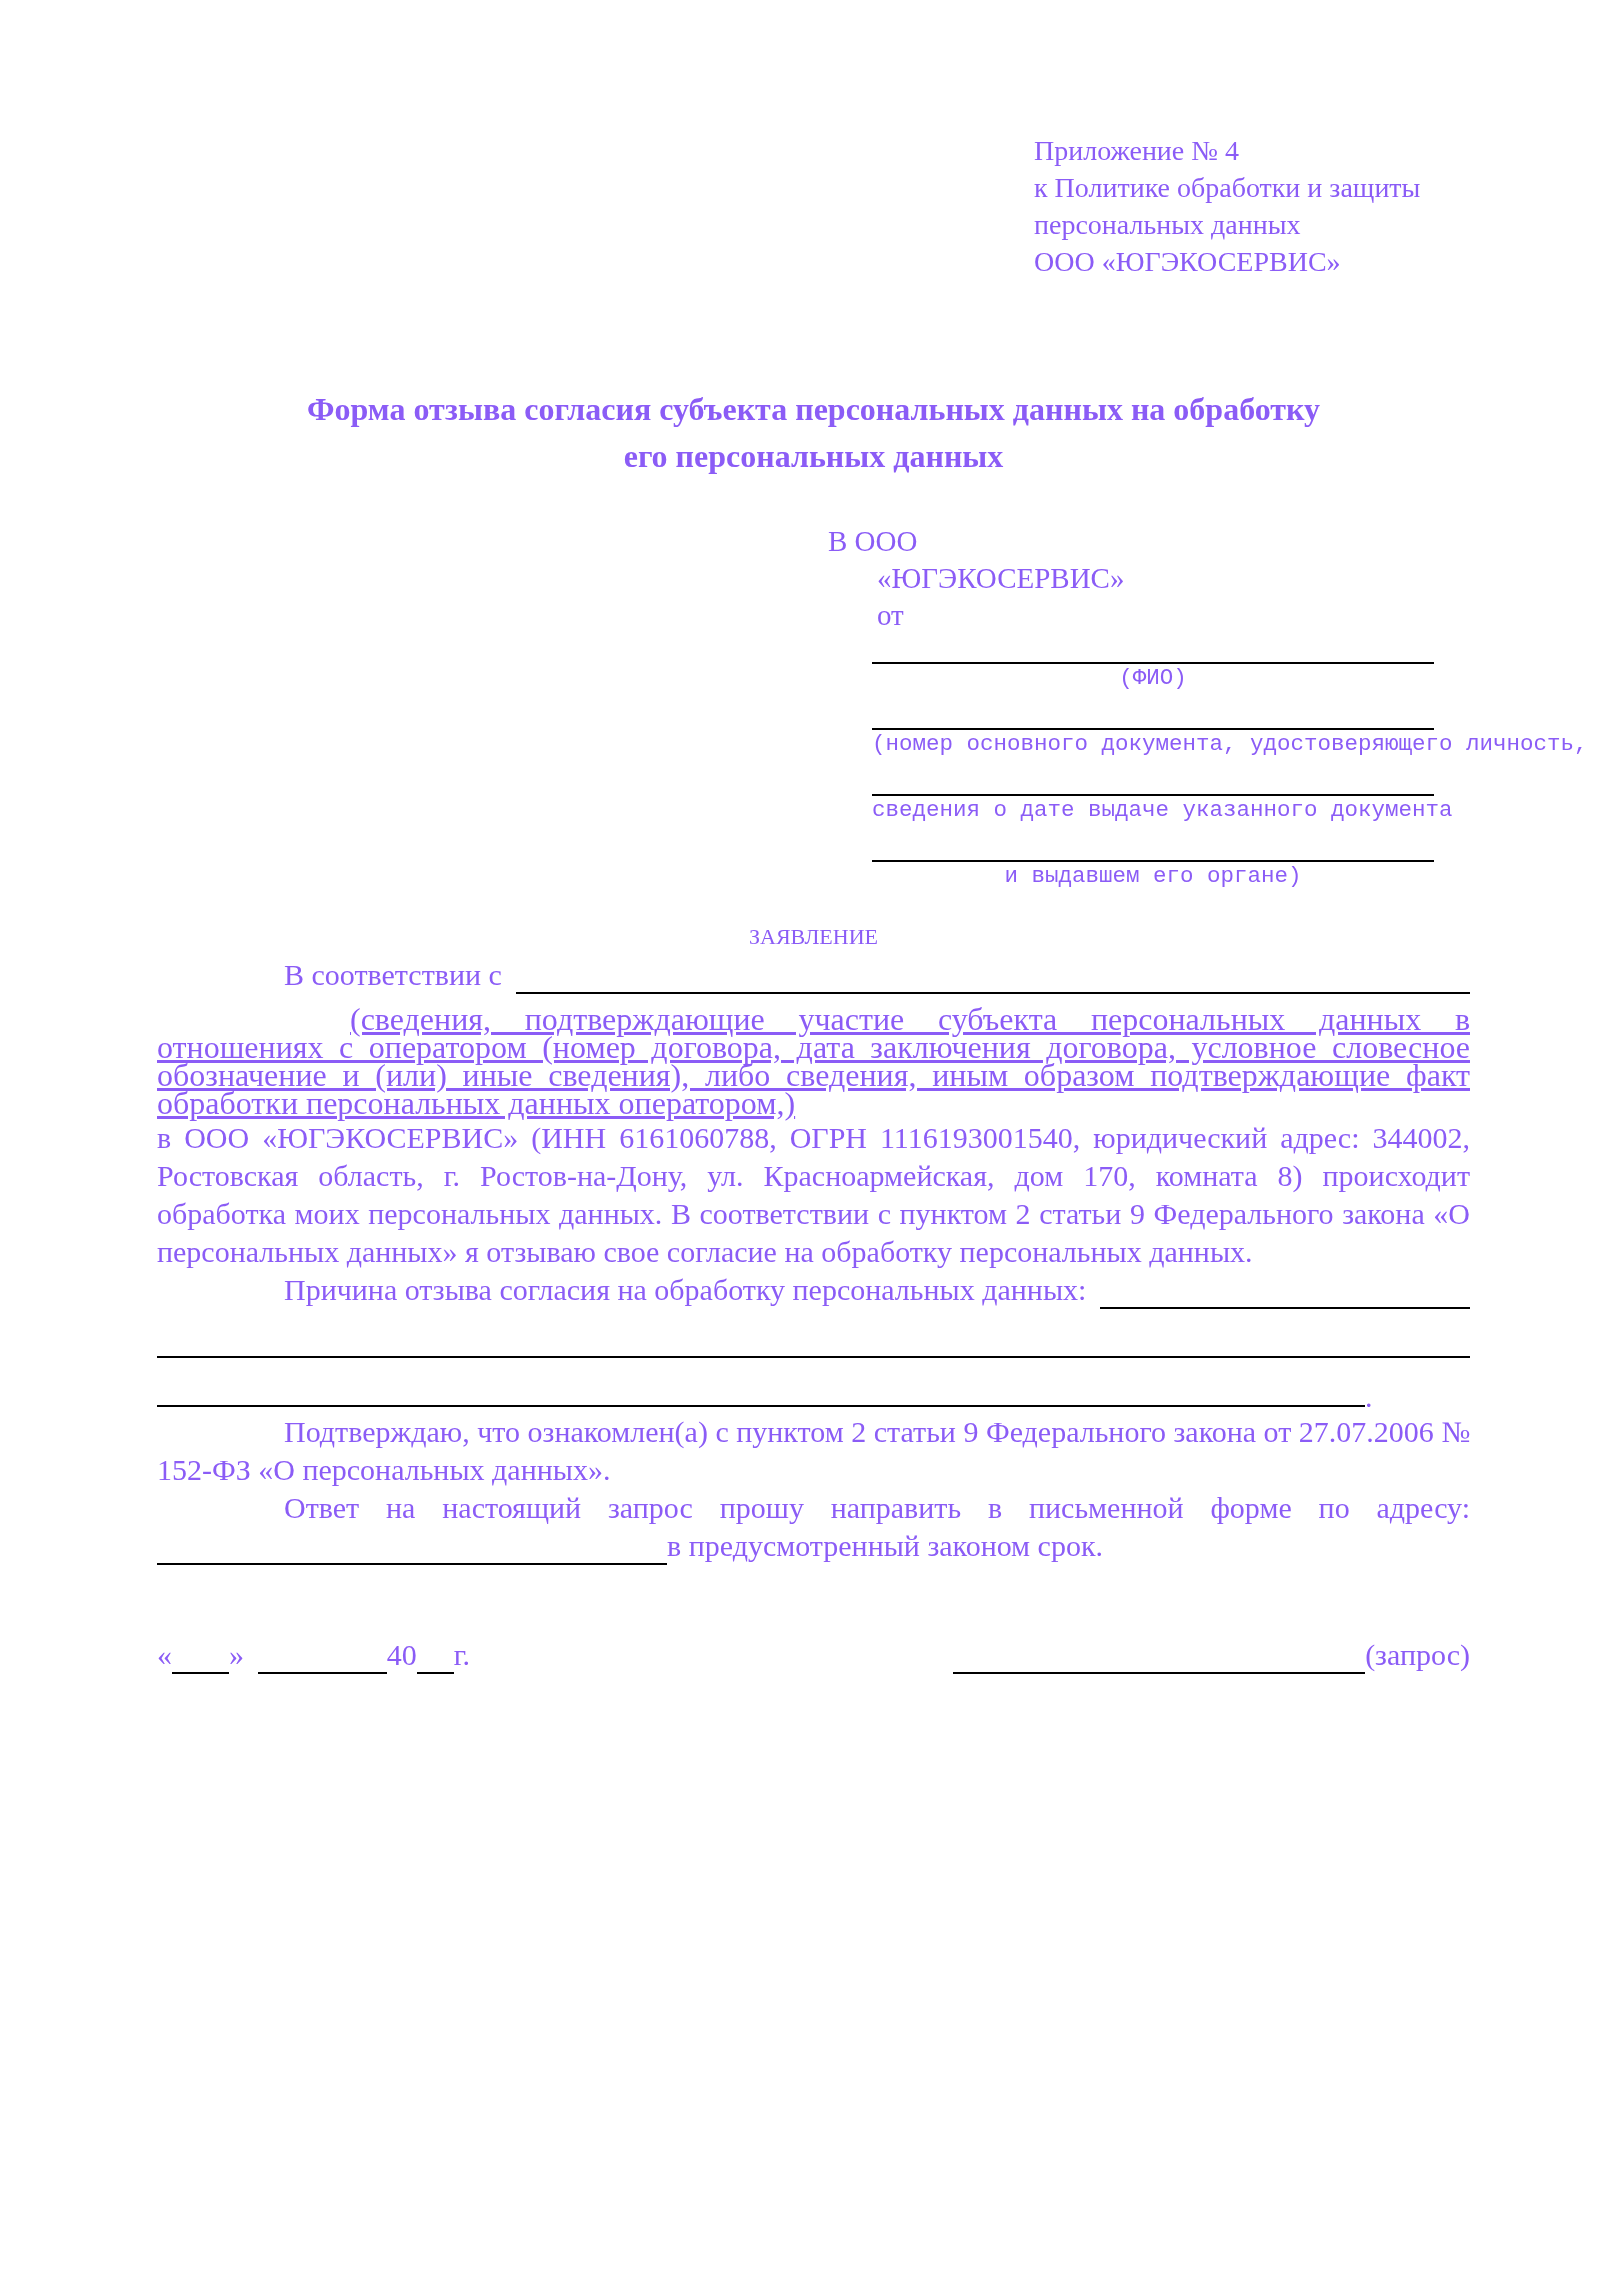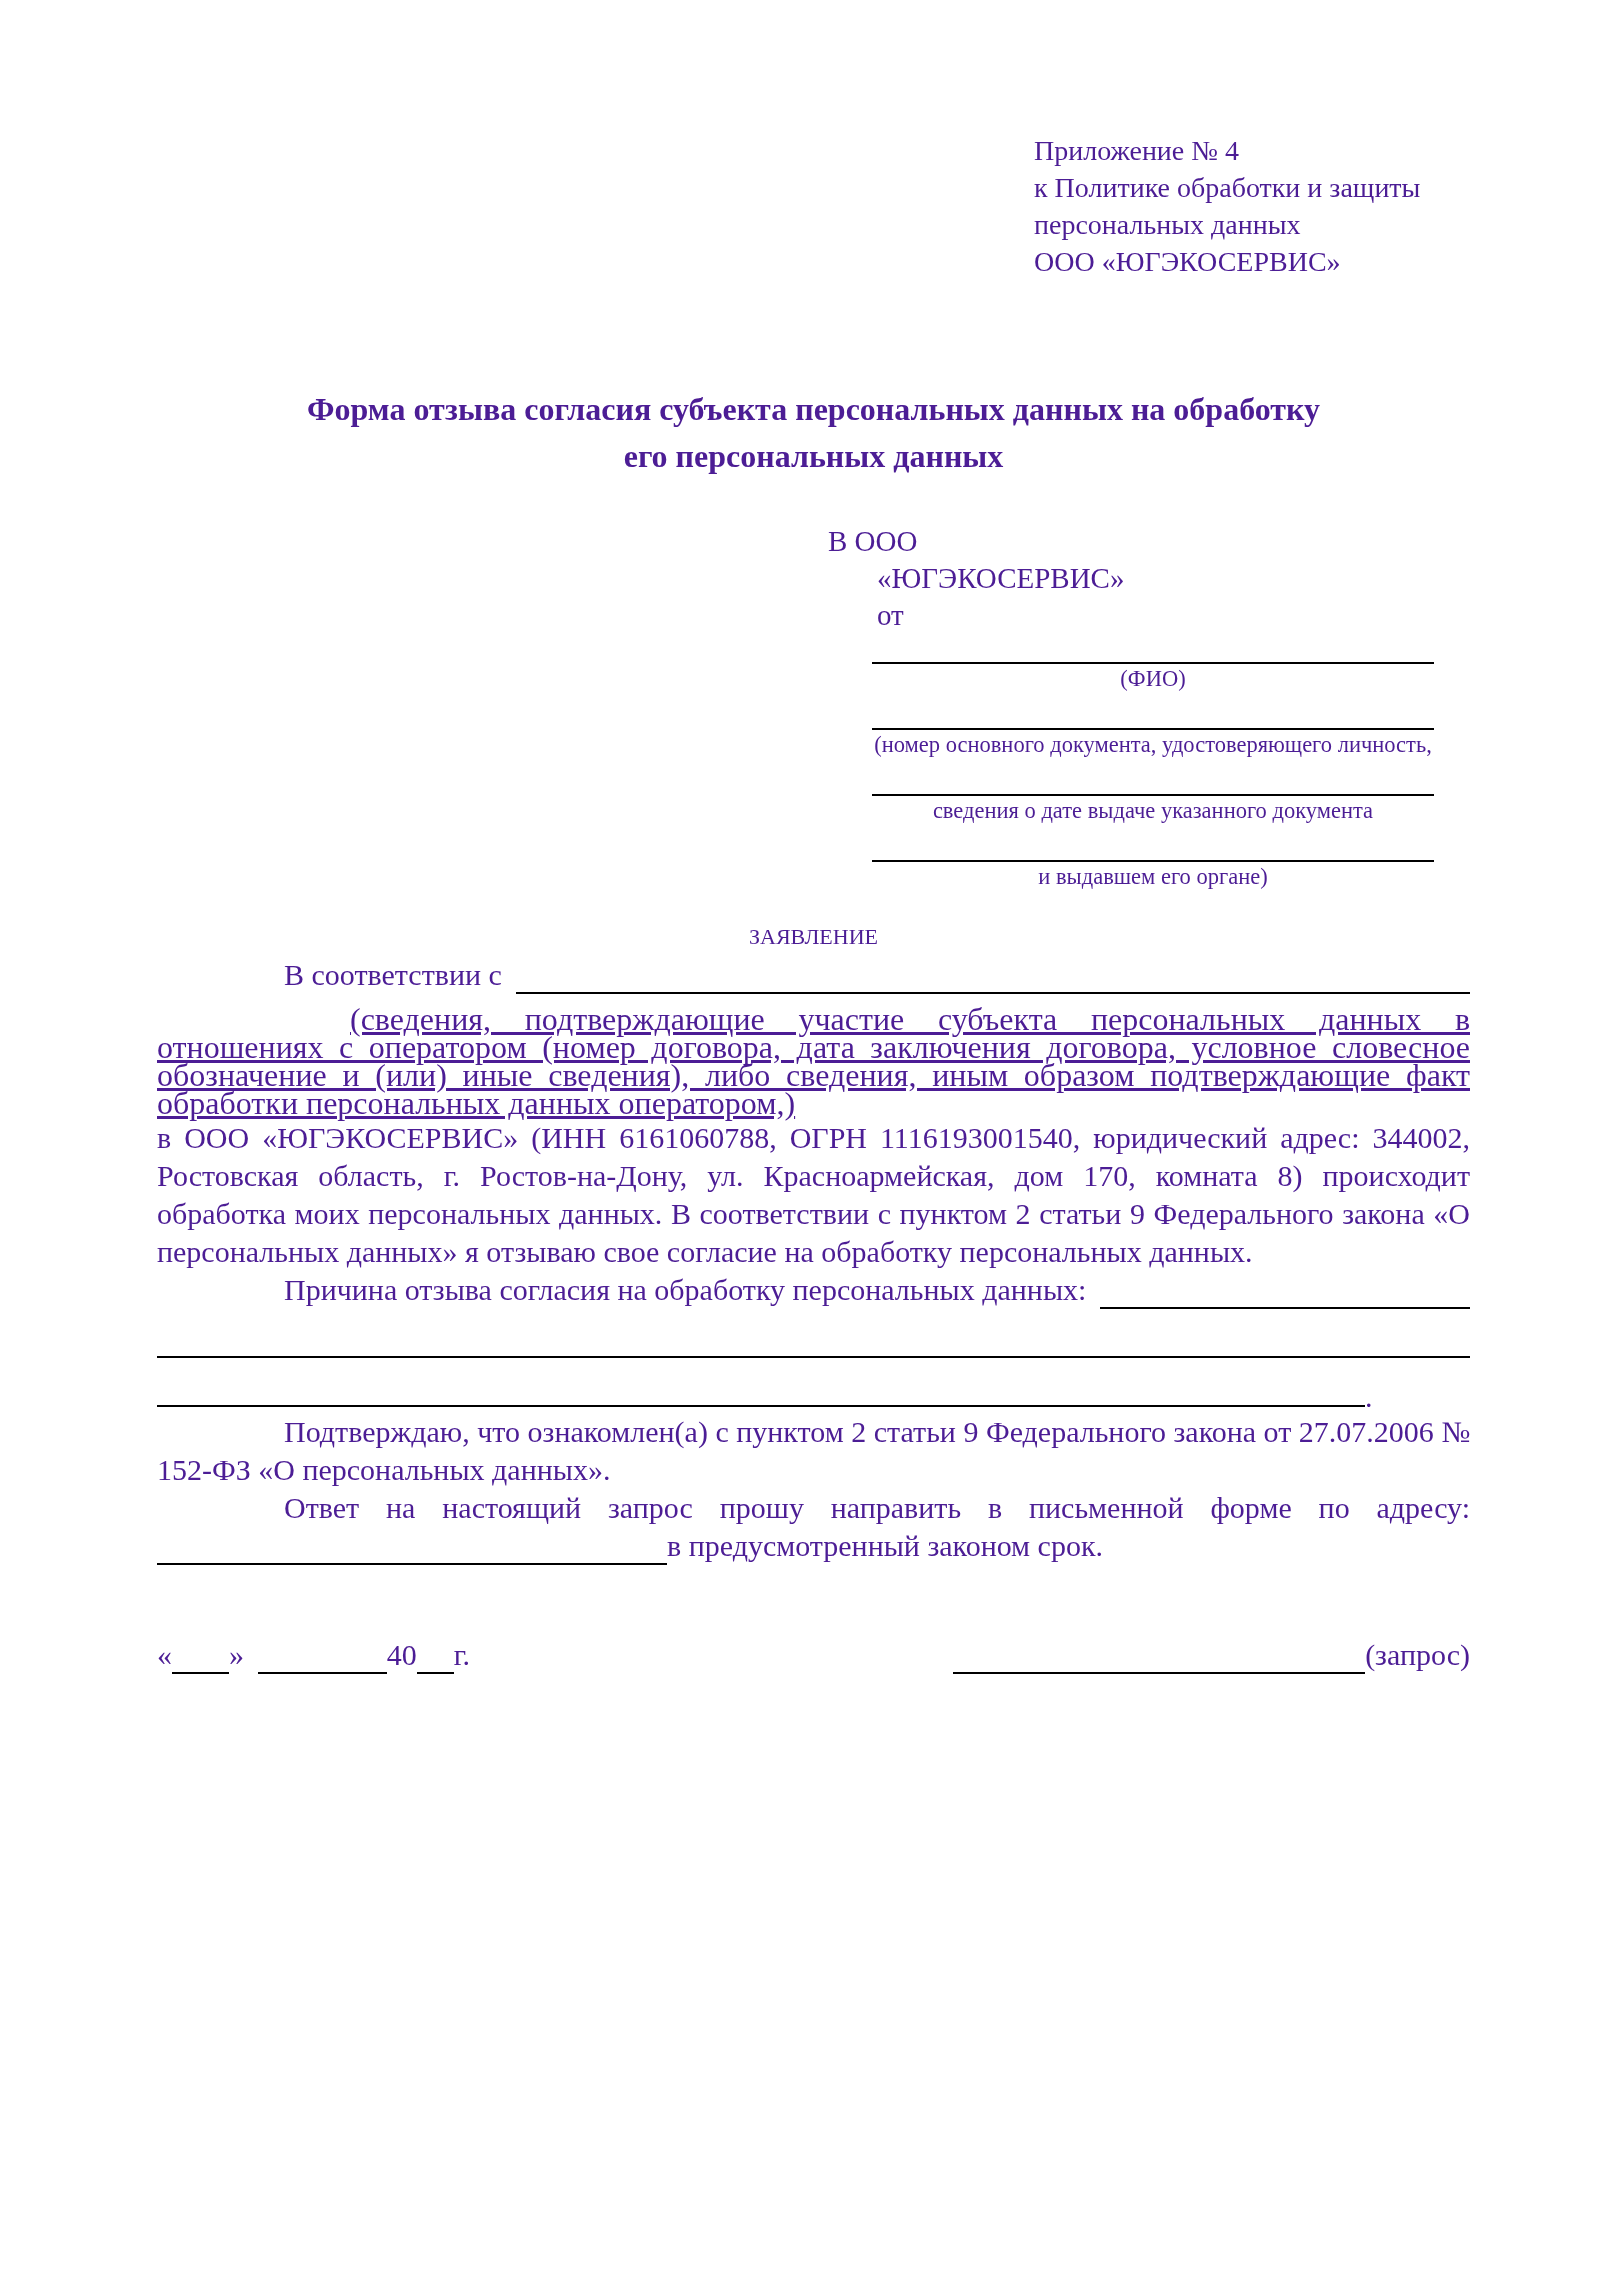--- a/index.html
+++ b/index.html
@@ -2,21 +2,21 @@
 <html><head>
 <meta charset="utf-8">
 <style>
   html, body { margin: 0; padding: 0; background: #888; }
   .page {
     position: relative;
     width: 1621px;
     height: 2293px;
     margin: 0 auto;
     background: #ffffff;
-    color: #4c1d95;
+    color: #8b5cf6;
     font-family: "Liberation Serif", "DejaVu Serif", serif;
     font-size: 30px;
     line-height: 38px;
     box-sizing: border-box;
     padding: 132px 151px 0 157px;
     overflow: hidden;
   }
   .annex {
     margin-left: 877px;
     font-size: 28px;
@@ -31,21 +31,21 @@
     line-height: 47px;
   }
   .addressee {
     margin-top: 43px;
     width: 606px;
     margin-left: 671px;
     font-size: 29px;
     line-height: 37px;
   }
   .addressee .ind { padding-left: 49px; }
-  .fill-field { margin-left: 44px; }
+  .fill-field { margin-left: 44px; font-family: Liberation Mono, monospace; }
   .fill-field .rule {
     border-bottom: 2.9px solid #000;
     height: 25.5px;
   }
   .fill-field .caption {
     text-align: center;
     font-size: 22.5px;
     line-height: 29px;
     white-space: nowrap;
   }

